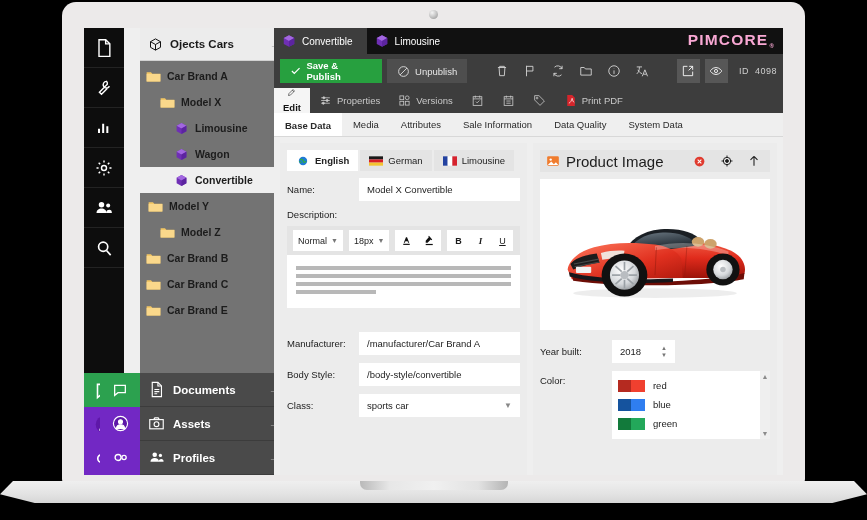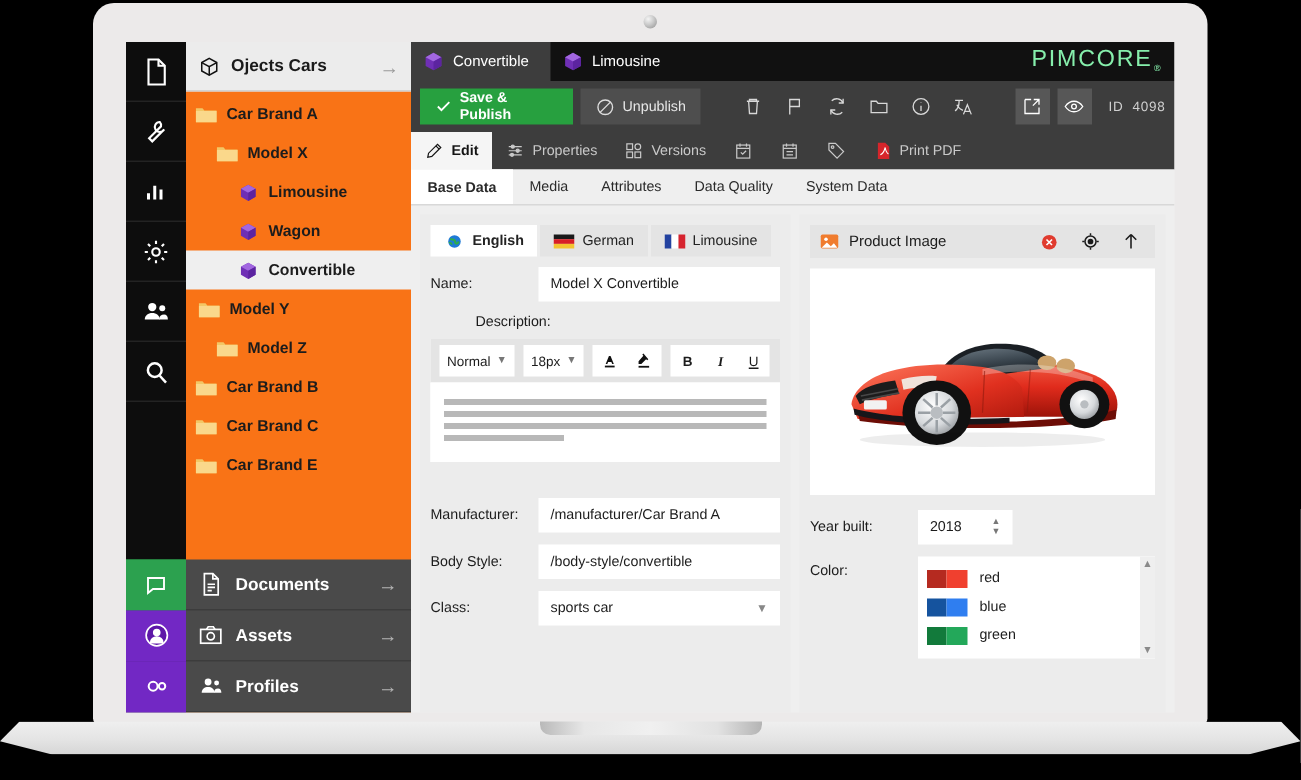--- a/index.html
+++ b/index.html
@@ -29,21 +29,21 @@
              border-bottom:1px solid #232323; }
   .rail-ic svg { width:20px; height:20px; fill:none; stroke:#fff; stroke-width:1.7; }
   .rail-bottom { position:absolute; left:0; bottom:0; width:40px; }
   .rail-b { width:40px; height:34px; display:flex; align-items:center; justify-content:center; }
   .rail-b svg { width:21px; height:21px; }
   .b-green { background:#2ca14f; }
   .b-purple { background:#7228c4; }
   .b-purple2 { background:#7228c4; }
 
   
-  .tree { position:absolute; left:40px; top:0; width:150px; height:447px; background:#f97316; }
+  .tree { position:absolute; left:56px; top:0; width:150px; height:447px; background:#737373; }
   .tree-head { height:33px; display:flex; align-items:center; gap:7px; padding:0 8px;
                background:#ececec; border-bottom:1px solid #d2d2d2; }
   .tree-head .ttl { font-size:11.5px; font-weight:bold; color:#1a1a1a; flex:1; }
   .tree-head .arr { color:#9a9a9a; font-size:13px; }
   .tree-body { height:310px; overflow:hidden; padding-top:2px; }
   .node { height:26px; display:flex; align-items:center; gap:6px; font-size:10.5px;
           color:#1c1c1c; font-weight:bold; white-space:nowrap; }
   .node.sel { background:#efefef; }
   .node .lbl { font-weight:bold; }
   .ico { width:15px; height:13px; flex:none; }
@@ -53,38 +53,38 @@
   .foot-row svg { width:17px; height:17px; fill:none; stroke:#fff; stroke-width:1.6; }
   .foot-row .farr { margin-left:auto; margin-right:9px; color:#b5b5b5; font-size:13px; font-weight:normal;}
 
   
   .main { position:absolute; left:190px; top:0; right:0; height:447px; background:#efefef; }
   .topbar { background:#111; height:26px; display:flex; align-items:flex-end; position:relative; }
   .dtab { height:26px; display:flex; align-items:center; gap:6px; padding:0 14px 0 8px;
           font-size:10px; color:#fff; }
   .dtab.act { background:#3d3d3d; }
   .logo { position:absolute; right:8px; top:3px; display:flex; align-items:flex-end;
-          color:#86efac; font-size:15.5px; font-weight:normal; letter-spacing:1.2px; }
+          color:#f9a8d4; font-size:15.5px; font-weight:bold; letter-spacing:1.2px; }
   .logo sup { font-size:6px; vertical-align:super; margin-left:1px; }
 
   .toolbar { background:#3d3d3d; height:34px; display:flex; align-items:center; padding:0 6px; gap:5px; }
   .btn-pub { background:#27a03f; color:#fff; height:24px; display:flex; align-items:center; gap:5px;
              padding:0 10px; font-size:9.5px; font-weight:bold; }
   .btn-unp { background:#4e4e4e; color:#e6e6e6; height:24px; display:flex; align-items:center; gap:5px;
              padding:0 10px; font-size:9.5px; }
   .tb-ic { width:24px; height:24px; display:flex; align-items:center; justify-content:center; }
   .tb-ic svg { width:14px; height:14px; fill:none; stroke:#d8d8d8; stroke-width:1.5; }
   .tb-ic.box { background:#575757; }
   .tb-ic.box svg { stroke:#fff; }
   .tb-gap { width:14px; }
   .id-lbl { color:#cfcfcf; font-size:9px; margin-left:6px; letter-spacing:.5px; }
 
   .subbar { background:#3d3d3d; height:25px; display:flex; align-items:stretch; }
   .stab { display:flex; align-items:center; gap:5px; padding:0 9px; font-size:9.5px; color:#c9c9c9; }
-  .stab.act { background:#f5f5f5; color:#141414; font-weight:bold; }
+  .stab.act { background:#f5f5f5; color:#141414; font-weight:bold;flex-direction:column; }
   .stab svg { width:13px; height:13px; fill:none; stroke:currentColor; stroke-width:1.5; }
 
   .tabrow { background:#efefef; height:24px; display:flex; align-items:stretch;
             border-bottom:1px solid #d8d8d8; }
   .ftab { display:flex; align-items:center; padding:0 11px; font-size:9.5px; color:#2a2a2a; }
   .ftab.act { background:#fff; border-top:2px solid #fff; font-weight:bold; }
 
   .content { display:flex; gap:6px; padding:6px; height:398px; }
   .col { background:#ececec; padding:7px; }
   .colL { width:258px; }
@@ -95,33 +95,33 @@
           padding:0 9px; font-size:9.5px; color:#222; }
   .lang.act { background:#fff; font-weight:bold; }
   .flag { width:14px; height:10px; flex:none; }
 
   .frow { display:flex; align-items:center; margin-bottom:8px; }
   .flabel { width:72px; font-size:9.5px; color:#1c1c1c; }
   .finput { flex:1; background:#fff; height:23px; display:flex; align-items:center;
             padding:0 8px; font-size:9.5px; color:#1c1c1c; }
   .finput .caret { margin-left:auto; color:#888; font-size:8px; }
 
-  .edlabel { font-size:9.5px; color:#1c1c1c; margin-bottom:6px;margin-left:30px; }
+  .edlabel { font-size:9.5px; color:#1c1c1c; margin-bottom:6px; }
   .editor { background:#fff; }
   .edtools { background:#e4e4e4; height:29px; display:flex; align-items:center; gap:6px; padding:4px 6px; }
   .edgrp { background:#fff; height:21px; display:flex; align-items:center; }
   .edbtn { min-width:22px; height:21px; display:flex; align-items:center; justify-content:center;
            font-size:9px; color:#1c1c1c; padding:0 5px; }
   .edbtn .cv { margin-left:4px; color:#777; font-size:7px; }
   .edbody { background:#fff; padding:11px 9px 14px 9px; }
   .ln { height:4px; background:#b8b8b8; margin-bottom:4px; }
 
   .pnl-head { background:#e4e4e4; height:22px; display:flex; align-items:center; gap:6px; padding:0 6px;
               margin-bottom:7px; }
-  .pnl-head .pt { font-size:10px; color:#1c1c1c; flex:1; }
+  .pnl-head .pt { font-size:15px; color:#1c1c1c; flex:1; }
   .pnl-ic { width:21px; height:21px; display:flex; align-items:center; justify-content:center; }
   .imgbox { background:#fff; height:151px; display:flex; align-items:center; justify-content:center;
             margin-bottom:10px; }
   .spin { margin-left:auto; display:flex; flex-direction:column; gap:1px; color:#777; font-size:6px; }
   .listbox { flex:1; background:#fff; height:68px; padding:5px 6px; position:relative; overflow:hidden; }
   .citem { display:flex; align-items:center; gap:8px; height:19px; font-size:9.5px; color:#1c1c1c; }
   .sw { width:27px; height:12px; display:flex; }
   .sw i { flex:1; }
   .sbar { position:absolute; right:0; top:0; width:10px; height:100%; background:#efefef;
           display:flex; flex-direction:column; justify-content:space-between; align-items:center;
@@ -471,20 +471,21 @@
               <path d="M6 2h9l5 5v15H6z"></path>
               <path d="M9 17c3-1 5-5 6-9 .6 4 2.5 7 4 8" stroke="#fff" stroke-width="1.3" fill="none"></path>
             </svg>
             <span>Print PDF</span>
           </div>
         </div>
       <div class="tabrow" id="fieldtabs">
           <div class="ftab act">Base Data</div>
           <div class="ftab">Media</div>
           <div class="ftab">Attributes</div>
+          <div class="ftab">Sale Information</div>
           <div class="ftab">Data Quality</div>
           <div class="ftab">System Data</div>
         </div>
 
       <div class="content">
 
         <div class="col colL">
           <div class="langbar" id="langbar">
               <div class="lang act">
                 <svg class="flag" viewBox="0 0 24 24">

